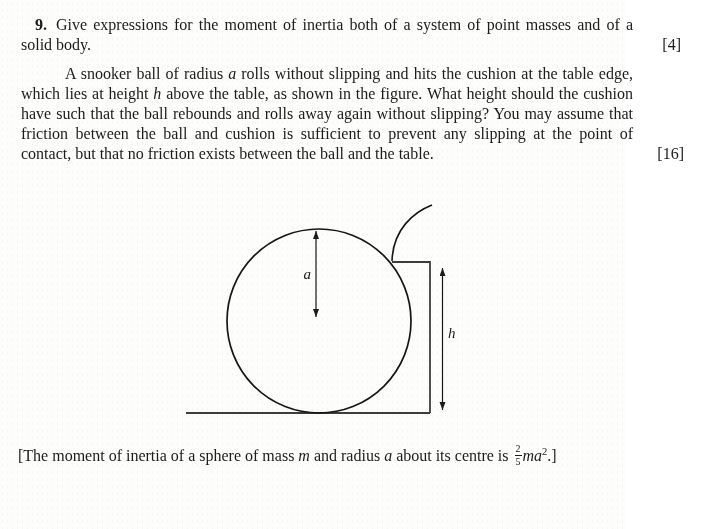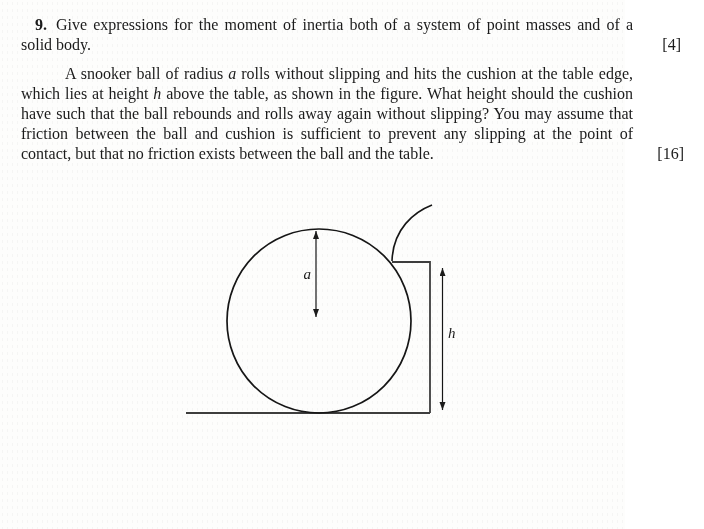--- a/index.html
+++ b/index.html
@@ -117,14 +117,17 @@
 
     <path d="M432,205 C414,212 393,229 392,261" fill="none" stroke="#161616" stroke-width="1.6"></path>
 
     <line x1="316" y1="231" x2="316" y2="317" stroke="#161616" stroke-width="1.2" marker-start="url(#arrowhead)" marker-end="url(#arrowhead)"></line>
     <text class="fig-label" x="311" y="279" text-anchor="end">a</text>
 
     <line x1="442.5" y1="268" x2="442.5" y2="410" stroke="#161616" stroke-width="1.2" marker-start="url(#arrowhead)" marker-end="url(#arrowhead)"></line>
     <text class="fig-label" x="448" y="338" text-anchor="start">h</text>
   </svg>
 
+  <div class="footnote">
+    <span>[The moment of inertia of a sphere of mass </span><span class="var">m</span><span> and radius </span><span class="var">a</span><span> about its centre is </span><span class="frac"><span class="num">2</span><span class="den">5</span></span><span class="var">ma</span><sup class="exp">2</sup><span>.]</span>
+  </div>
 
 </div>
 
 </body></html>

